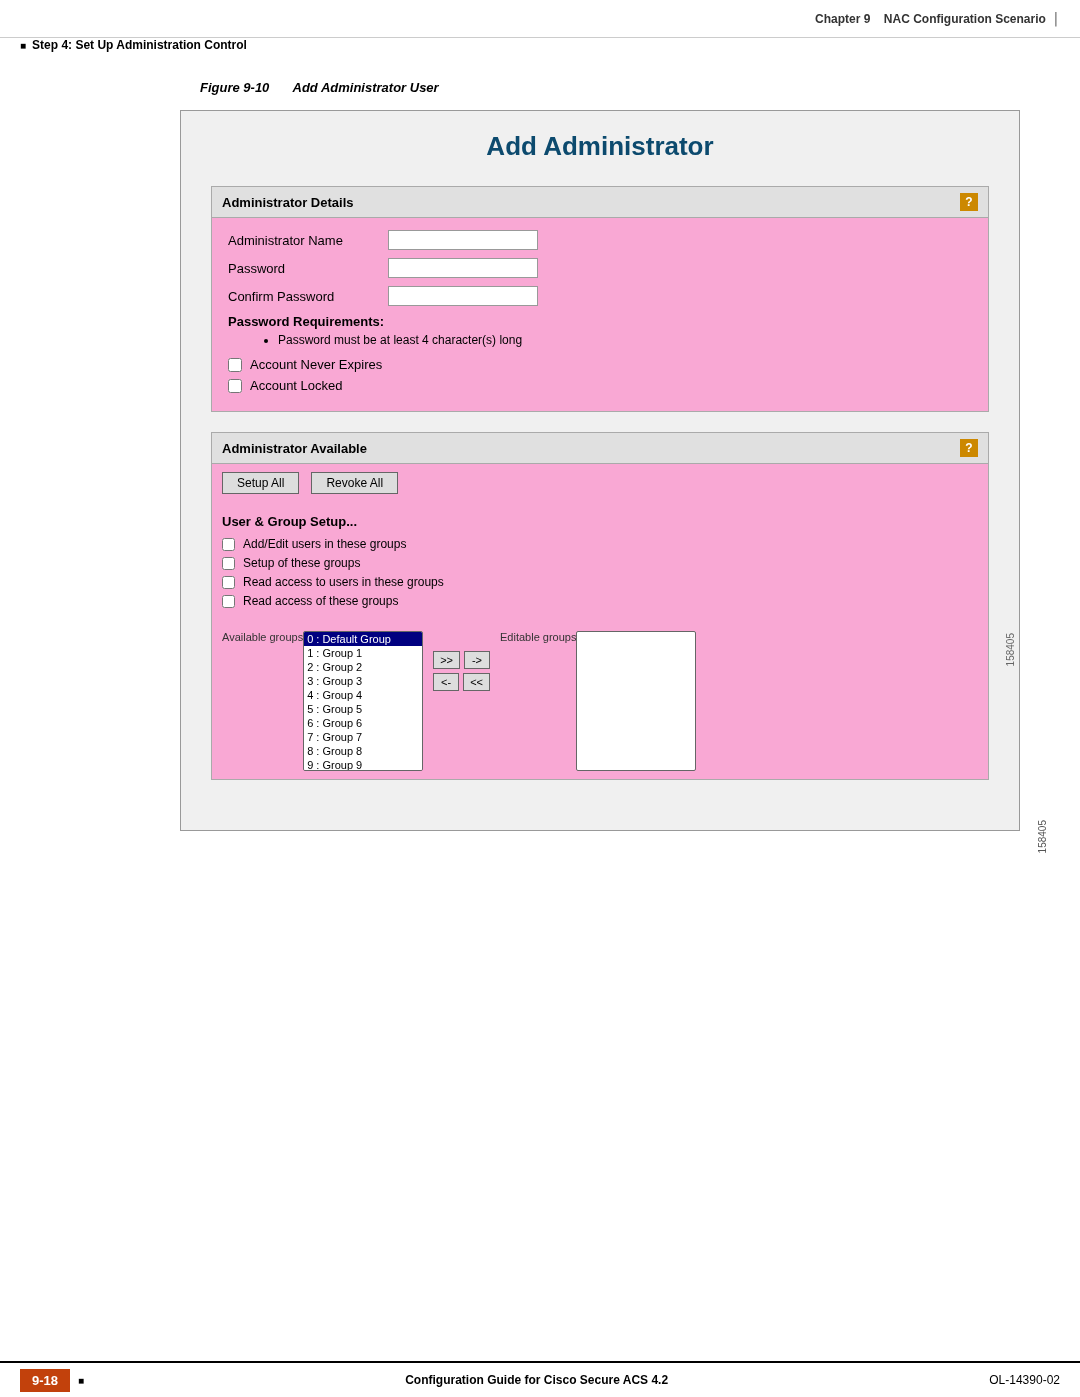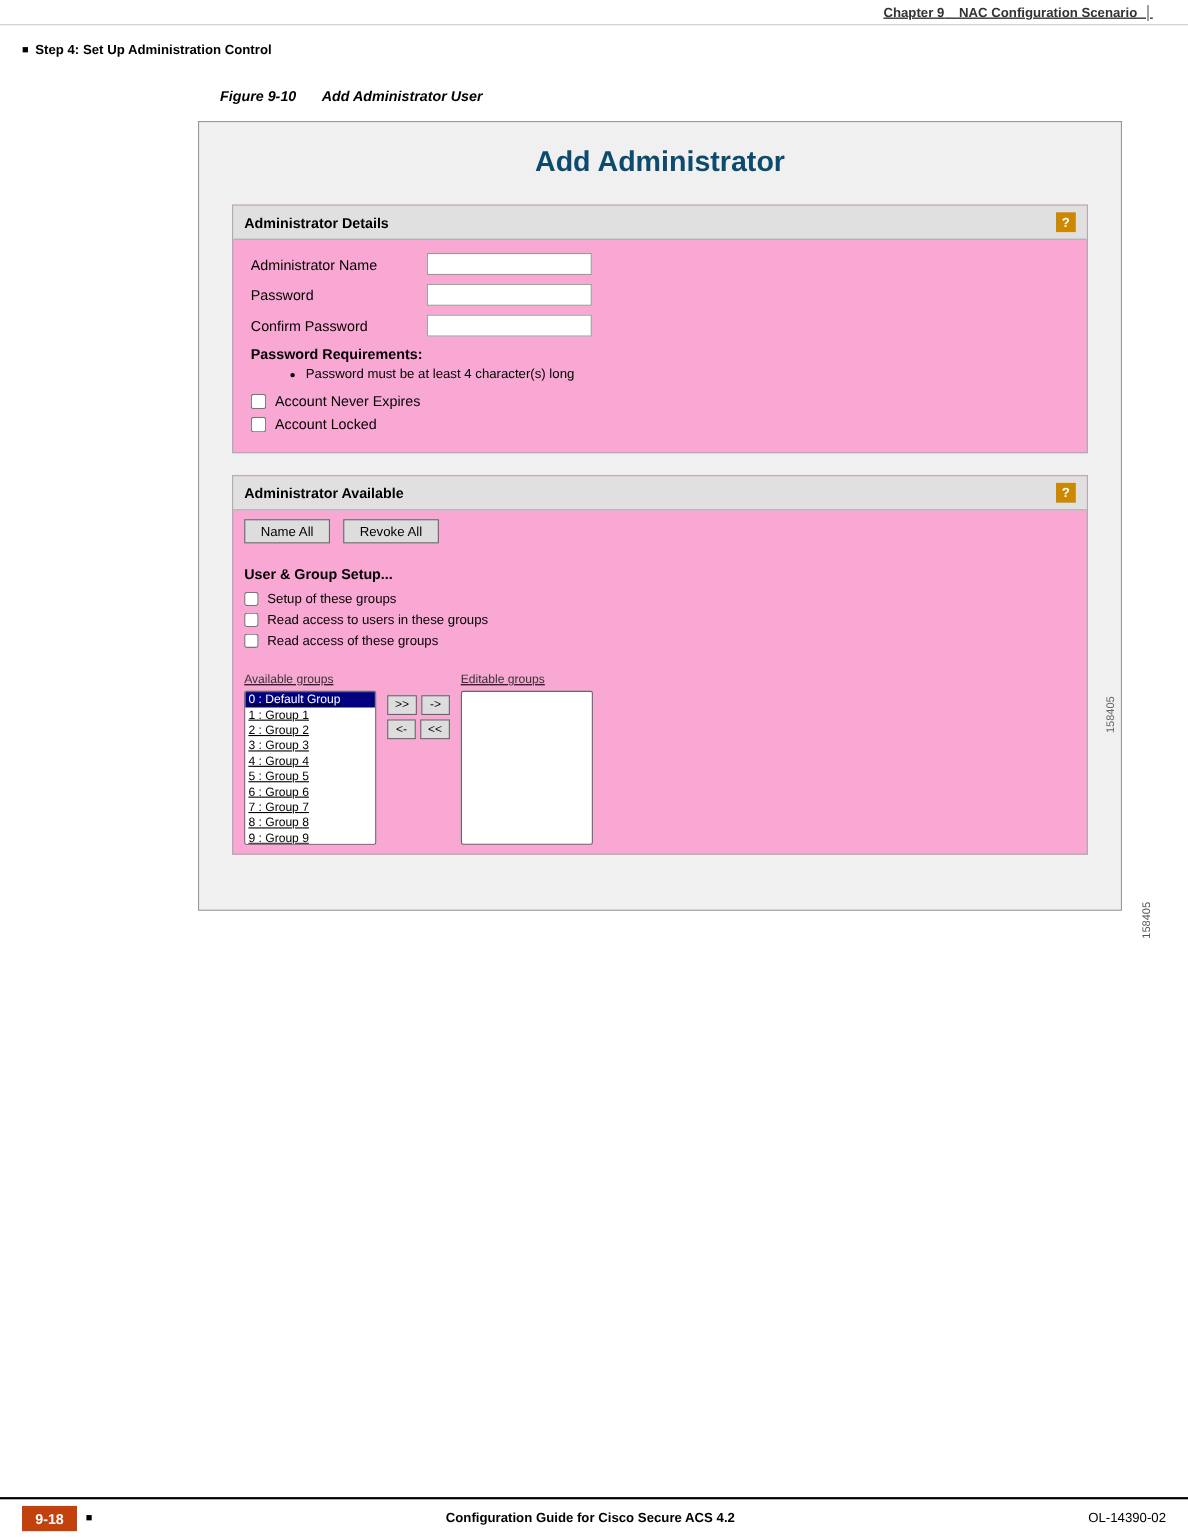--- a/index.html
+++ b/index.html
@@ -13,27 +13,26 @@
       position: relative;
       overflow: hidden;
     }
 
     
     .page-header {
       position: absolute;
       top: 0;
       left: 0;
       right: 0;
-      height: 23px;
+      height: 38px;
       display: flex;
       align-items: center;
       justify-content: flex-end;
-      padding: 0 32px;
+      padding: 0 20px;
       border-bottom: 1px solid #ccc;
-      text-decoration: underline;
     }
     .header-chapter {
       font-size: 12px;
       color: #333;
     }
     .header-chapter span {
       font-weight: bold;
     }
 
     
@@ -228,22 +227,20 @@
 
     
     .groups-area {
       display: flex;
       align-items: flex-start;
       padding: 8px 10px;
       gap: 10px;
     }
     .groups-column {
       display: flex;
-      flex-direction: column;
-      text-decoration: underline;
     }
     .groups-column-label {
       font-size: 11px;
       margin-bottom: 4px;
       color: #333;
     }
     .groups-listbox {
       width: 120px;
       height: 140px;
       border: 1px solid #666;
@@ -401,27 +398,31 @@
       </div>
     </div>
 
     <div class="section-box" style="position:relative;">
       <div class="section-header">
         <span class="section-header-title">Administrator Available</span>
         <div class="help-icon">?</div>
       </div>
 
       <div class="privileges-buttons">
-        <button class="priv-button">Name All</button>
+        <button class="priv-button">Setup All</button>
         <button class="priv-button">Revoke All</button>
       </div>
 
       <div class="user-group-title">User &amp; Group Setup...</div>
 
       <div class="priv-checkbox-section">
+        <div class="priv-checkbox-row">
+          <input type="checkbox" style="">
+          <span class="priv-checkbox-label">Add/Edit users in these groups</span>
+        </div>
         <div class="priv-checkbox-row">
           <input type="checkbox" style="">
           <span class="priv-checkbox-label">Setup of these groups</span>
         </div>
         <div class="priv-checkbox-row">
           <input type="checkbox" style="">
           <span class="priv-checkbox-label">Read access to users in these groups</span>
         </div>
         <div class="priv-checkbox-row">
           <input type="checkbox" style="">

